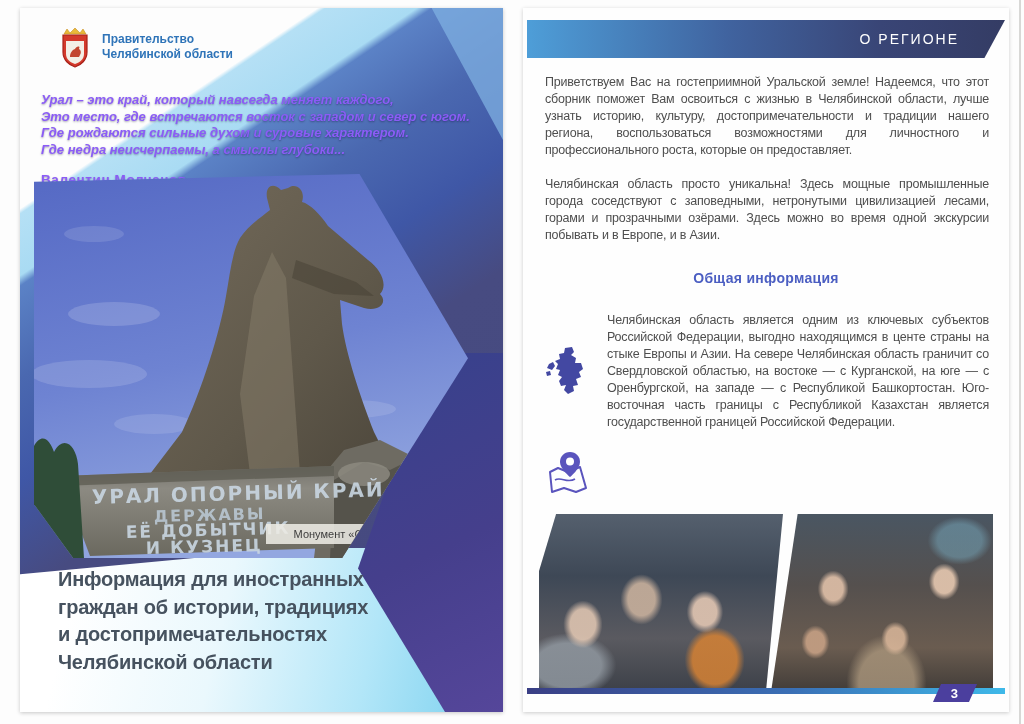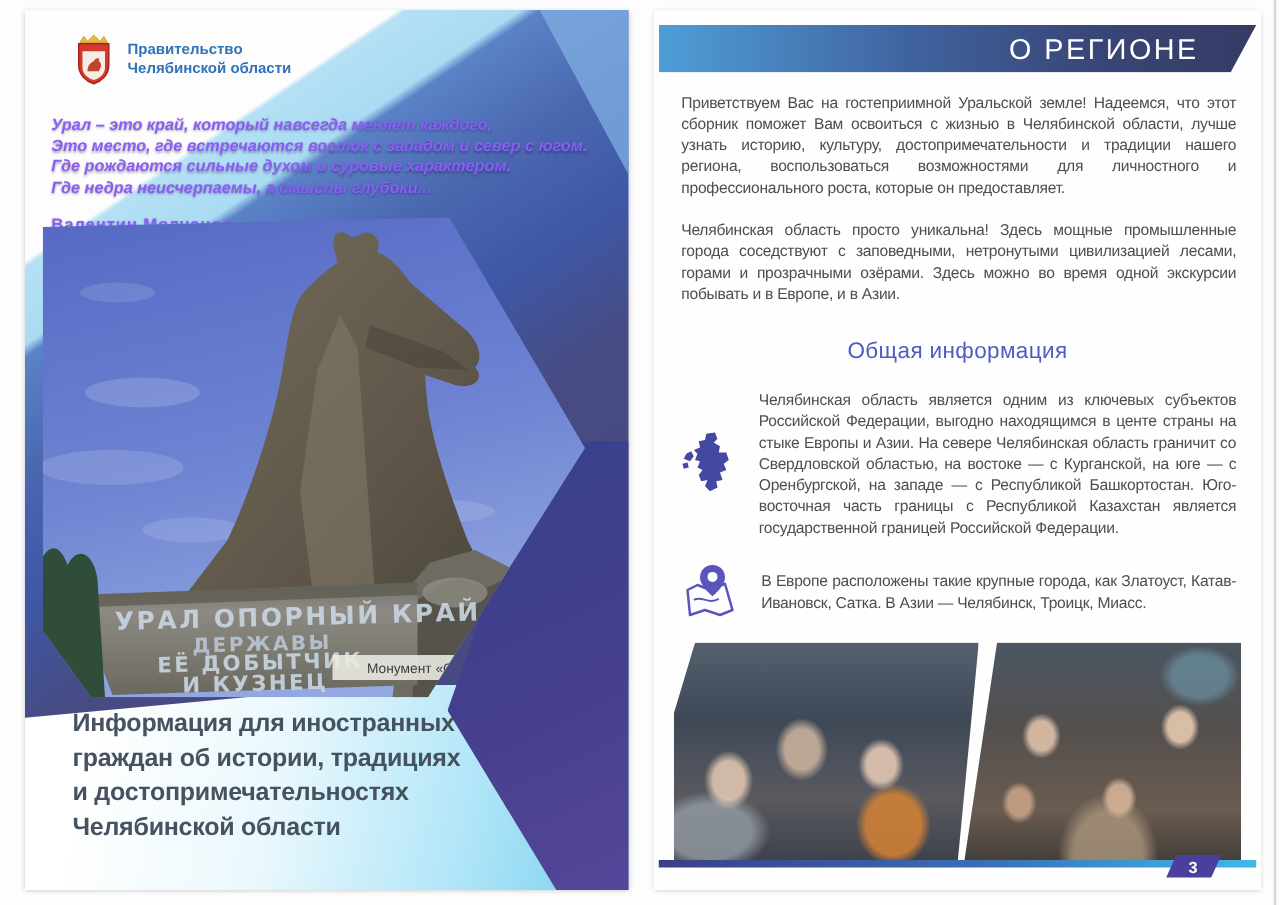--- a/index.html
+++ b/index.html
@@ -41,29 +41,29 @@
   .lp-title{position:absolute;left:38px;top:558px;color:#46525f;font-weight:bold;
     font-size:20px;line-height:27.5px;letter-spacing:-.2px;}
 
   
   .page-right{position:absolute;left:523px;top:8px;width:486px;height:704px;background:#fefefe;
               box-shadow:0 1px 4px rgba(0,0,0,.20);overflow:hidden;}
   .rp-banner{position:absolute;left:4px;top:12px;width:478px;height:38px;
     clip-path:polygon(0 0,100% 0,95.7% 100%,0 100%);
     background:linear-gradient(90deg,#4e9ed8 0%,#40639f 42%,#394576 74%,#343c64 100%);
     display:flex;align-items:center;justify-content:flex-end;}
-  .rp-banner-text{color:#ffffff;font-size:23px;letter-spacing:2px;padding-right:46px;}
+  .rp-banner-text{color:#ffffff;font-size:14px;letter-spacing:2px;padding-right:46px;}
 
   .rp-body{position:absolute;left:22px;top:66px;width:444px;color:#4e4e4e;
     font-size:12.5px;line-height:17px;text-align:justify;letter-spacing:-.2px;}
   .rp-para{margin:0 0 17px 0;}
   .rp-para + .rp-para{}
 
   .rp-heading{position:absolute;left:0;top:262px;width:486px;text-align:center;
-    color:#4b5ec2;font-size:18px;font-weight:normal;letter-spacing:.3px;}
+    color:#4b5ec2;font-size:14px;font-weight:bold;letter-spacing:.3px;}
 
   .rp-item{position:absolute;left:22px;width:444px;display:flex;gap:16px;align-items:center;}
   .rp-item-1{top:304px;}
   .rp-item-2{top:440px;}
   .rp-item-icon{flex:0 0 46px;padding-top:2px;}
   .rp-item-text{color:#4e4e4e;font-size:12.5px;line-height:17px;text-align:justify;letter-spacing:-.2px;}
 
   .rp-photos{position:absolute;left:16px;top:506px;width:454px;height:178px;}
   .rp-photo{position:absolute;top:0;height:100%;overflow:hidden;}
   .rp-photo-1{left:0;width:244px;
@@ -218,21 +218,20 @@
 
     <div class="rp-item rp-item-2">
       <div class="rp-item-icon">
         <svg width="48" height="44" viewBox="0 0 48 44">
           <path d="M8 24 L16 20 L26 24 L38 19 L44 40 L34 44 L22 40 L10 44 Z" fill="none" stroke="#5a54bd" stroke-width="2" stroke-linejoin="round" transform="translate(-3,-2)"></path>
           <path d="M10 30 C16 26 22 34 30 29" fill="none" stroke="#5a54bd" stroke-width="1.6"></path>
           <path d="M25 2 C19 2 15 6.5 15 12 C15 19 25 27 25 27 C25 27 35 19 35 12 C35 6.5 31 2 25 2 Z" fill="#5a54bd"></path>
           <circle cx="25" cy="11.5" r="4" fill="#ffffff"></circle>
         </svg>
       </div>
-      <div class="rp-item-text">В Европе расположены такие крупные города, как Златоуст, Катав-Ивановск, Сатка. В Азии — Челябинск, Троицк, Миасс.</div>
     </div>
 
     <div class="rp-photos">
       <div class="rp-photo rp-photo-1"></div>
       <div class="rp-photo rp-photo-2"></div>
     </div>
 
     <div class="rp-bottom-line"></div>
     <div class="rp-pagenum">
       <span>3</span>

